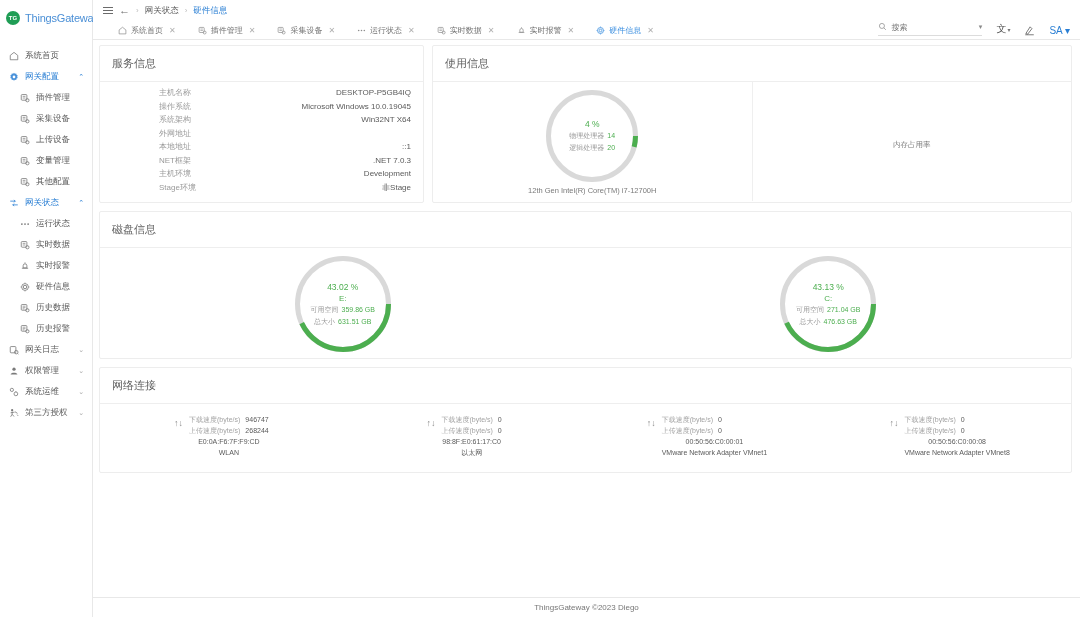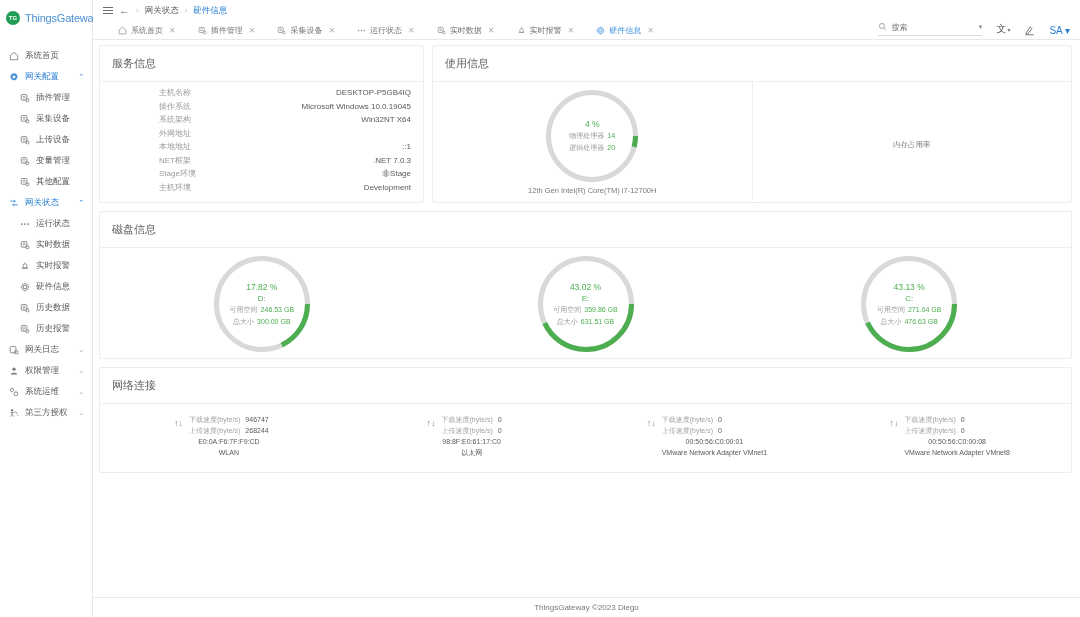--- a/index.html
+++ b/index.html
@@ -470,26 +470,26 @@
               </div>
               <div class="svc-row">
                 <span class="svc-k">本地地址</span>
                 <span class="svc-v">::1</span>
               </div>
               <div class="svc-row">
                 <span class="svc-k">NET框架</span>
                 <span class="svc-v">.NET 7.0.3</span>
               </div>
               <div class="svc-row">
+                <span class="svc-k">主机环境</span>
+                <span class="svc-v">Development</span>
+              </div>
+              <div class="svc-row">
                 <span class="svc-k">Stage环境</span>
                 <span class="svc-v">非Stage</span>
-              </div>
-              <div class="svc-row">
-                <span class="svc-k">主机环境</span>
-                <span class="svc-v">Development</span>
               </div>
             </div>
         </div>
 
         <div class="card" style="flex:1 1 auto;">
           <div class="card-hd">使用信息</div>
           <div class="usage-split" id="usage-gauges">
               <div class="gauge-cell">
                 <div class="gauge">
                   <svg width="92" height="92" viewBox="0 0 92 92">
@@ -511,34 +511,20 @@
         </div>
       </div>
 
       <div class="card">
         <div class="card-hd">磁盘信息</div>
         <div class="gauge-wrap" id="disk-gauges">
             <div class="gauge-cell">
               <div class="gauge">
                 <svg width="96" height="96" viewBox="0 0 96 96">
                   <circle cx="48" cy="48" r="45.5" fill="none" stroke="#d9d9d9" stroke-width="5"></circle>
-                  <circle cx="48" cy="48" r="45.5" fill="none" stroke="#4cae4f" stroke-width="5" stroke-dasharray="50.9446947891428 234.94023668752837" transform="rotate(0 48 48)"></circle>
-                </svg>
-                <div class="gauge-txt">
-                  <div class="g-pct">17.82 %</div>
-                  <div class="g-drive">D:</div>
-                  <div class="g-sub">可用空间<b>246.53 GB</b></div>
-                  <div class="g-sub">总大小<b>300.00 GB</b></div>
-                </div>
-              </div>
-            </div>
-            <div class="gauge-cell">
-              <div class="gauge">
-                <svg width="96" height="96" viewBox="0 0 96 96">
-                  <circle cx="48" cy="48" r="45.5" fill="none" stroke="#d9d9d9" stroke-width="5"></circle>
                   <circle cx="48" cy="48" r="45.5" fill="none" stroke="#4cae4f" stroke-width="5" stroke-dasharray="122.98769752126394 162.89723395540722" transform="rotate(0 48 48)"></circle>
                 </svg>
                 <div class="gauge-txt">
                   <div class="g-pct">43.02 %</div>
                   <div class="g-drive">E:</div>
                   <div class="g-sub">可用空间<b>359.86 GB</b></div>
                   <div class="g-sub">总大小<b>631.51 GB</b></div>
                 </div>
               </div>
             </div>

